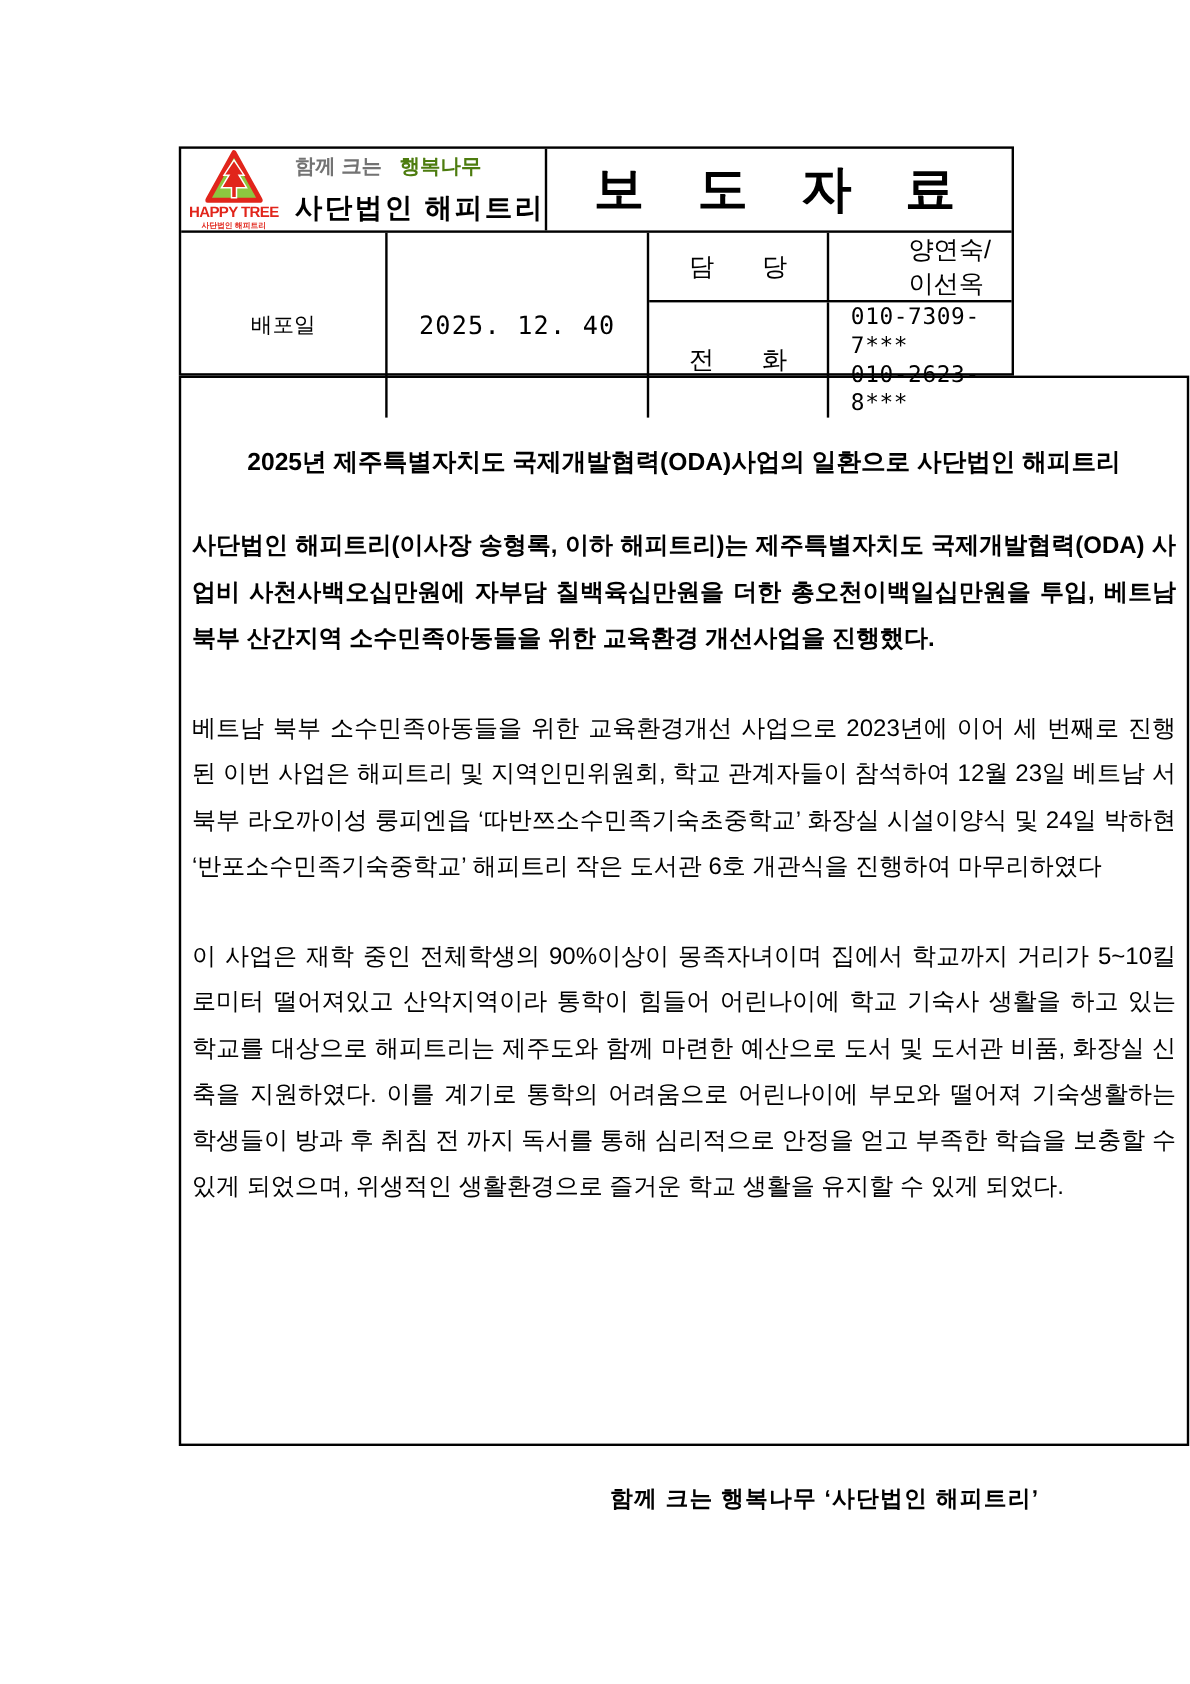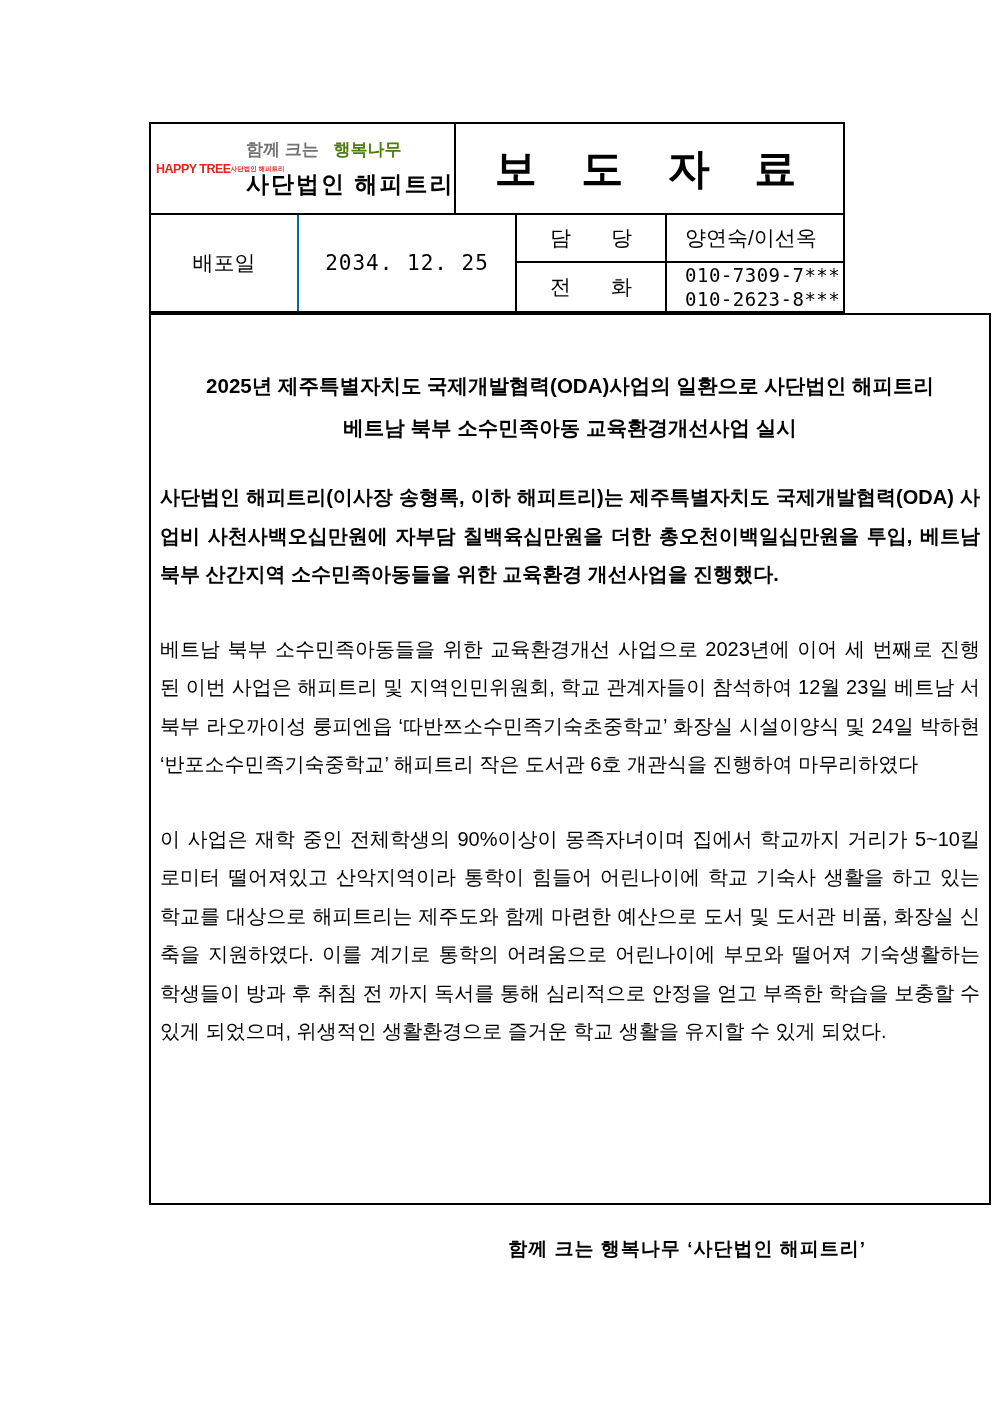--- a/index.html
+++ b/index.html
@@ -8,41 +8,41 @@
     font-family:"Liberation Sans",sans-serif;color:#000;overflow:hidden;
   }
   
   .header-table{
     position:absolute;left:149px;top:122px;width:696px;height:191px;
     border:2px solid #000;box-sizing:border-box;display:flex;flex-direction:column;
   }
   .hrow1{height:91px;display:flex;border-bottom:2px solid #000;box-sizing:border-box;}
   .cell-logo{width:305px;border-right:2px solid #000;box-sizing:border-box;
     display:flex;align-items:center;padding-left:5px;gap:12px;}
-  .logo{width:78px;display:flex;flex-direction:row;align-items:center;line-height:1;}
+  .logo{width:78px;display:flex;flex-direction:column;align-items:center;line-height:1;}
   .logo svg{display:block;}
   .logo-brand{font-size:12.5px;font-weight:bold;color:#e1251b;letter-spacing:-0.5px;margin-top:1px;white-space:nowrap;}
   .logo-sub{font-size:6.5px;font-weight:bold;color:#e1251b;margin-top:2px;white-space:nowrap;}
   .org-block{display:flex;flex-direction:column;justify-content:center;}
   .slogan{font-size:17px;font-weight:bold;white-space:nowrap;}
   .slogan-a{color:#737373;}
   .slogan-b{color:#4d7c0f;margin-left:10px;}
   .org-name{font-size:23px;font-weight:bold;letter-spacing:2px;margin-top:8px;white-space:nowrap;}
   .cell-presstitle{flex:1;display:flex;align-items:center;justify-content:center;
     font-family:"Liberation Serif",serif;font-size:42px;font-weight:600;
     letter-spacing:8px;word-spacing:18px;white-space:nowrap;}
   .hrow2{flex:1;display:flex;}
-  .cell-release{width:148px;border-right:2px solid #0369a1;box-sizing:border-box;
-    display:flex;align-items:center;justify-content:center;font-size:21px;}
+  .cell-release{width:172px;border-right:2px solid #000000;box-sizing:border-box;
+    display:flex;align-items:center;justify-content:center;font-size:18px;}
   .cell-date{width:218px;border-right:2px solid #000;box-sizing:border-box;
     display:flex;align-items:center;justify-content:center;
     font-family:"DejaVu Sans Mono",monospace;font-size:21px;letter-spacing:1px;}
   .contact-col{flex:1;display:flex;flex-direction:column;}
   .contact-row{flex:1;display:flex;box-sizing:border-box;}
-  .contact-row.first{border-bottom:2px solid #000;}
+  .contact-row.first{border-bottom:2px solid #000;gap:48px;}
   .contact-label{width:150px;border-right:2px solid #000;box-sizing:border-box;
     display:flex;align-items:center;justify-content:center;font-size:21px;word-spacing:34px;}
   .contact-value{flex:1;display:flex;flex-direction:column;justify-content:center;
     padding-left:18px;font-size:21px;}
   .phone-line{font-family:"DejaVu Sans Mono",monospace;font-size:19px;line-height:24px;letter-spacing:0.5px;}
   
   .body-box{
     position:absolute;left:149px;top:313px;width:842px;height:892px;
     border:2px solid #000;box-sizing:border-box;padding:0 9px;overflow:hidden;
   }
@@ -79,21 +79,21 @@
             <span class="slogan-a">함께 크는</span>
             <span class="slogan-b">행복나무</span>
           </div>
           <div class="org-name">사단법인 해피트리</div>
         </div>
       </div>
       <div class="cell-presstitle">보 도 자 료</div>
     </div>
     <div class="hrow2">
       <div class="cell-release">배포일</div>
-      <div class="cell-date">2034. 12. 25</div>
+      <div class="cell-date">2025. 12. 40</div>
       <div class="contact-col">
         <div class="contact-row first">
           <div class="contact-label">담 당</div>
           <div class="contact-value">
             <span>양연숙/이선옥</span>
           </div>
         </div>
         <div class="contact-row">
           <div class="contact-label">전 화</div>
           <div class="contact-value">
@@ -101,21 +101,20 @@
             <span class="phone-line">010-2623-8***</span>
           </div>
         </div>
       </div>
     </div>
   </div>
 
   <div class="body-box">
     <div class="doc-title">
       <div>2025년 제주특별자치도 국제개발협력(ODA)사업의 일환으로 사단법인 해피트리</div>
-      <div>베트남 북부 소수민족아동 교육환경개선사업 실시</div>
     </div>
     <p class="first">사단법인 해피트리(이사장 송형록, 이하 해피트리)는 제주특별자치도 국제개발협력(ODA) 사업비 사천사백오십만원에 자부담 칠백육십만원을 더한 총오천이백일십만원을 투입, 베트남 북부 산간지역 소수민족아동들을 위한 교육환경 개선사업을 진행했다.</p>
     <p>베트남 북부 소수민족아동들을 위한 교육환경개선 사업으로 2023년에 이어 세 번째로 진행된 이번 사업은 해피트리 및 지역인민위원회, 학교 관계자들이 참석하여 12월 23일 베트남 서북부 라오까이성 룽피엔읍 ‘따반쯔소수민족기숙초중학교’ 화장실 시설이양식 및 24일 박하현 ‘반포소수민족기숙중학교’ 해피트리 작은 도서관 6호 개관식을 진행하여 마무리하였다</p>
     <p>이 사업은 재학 중인 전체학생의 90%이상이 몽족자녀이며 집에서 학교까지 거리가 5~10킬로미터 떨어져있고 산악지역이라 통학이 힘들어 어린나이에 학교 기숙사 생활을 하고 있는 학교를 대상으로 해피트리는 제주도와 함께 마련한 예산으로 도서 및 도서관 비품, 화장실 신축을 지원하였다. 이를 계기로 통학의 어려움으로 어린나이에 부모와 떨어져 기숙생활하는 학생들이 방과 후 취침 전 까지 독서를 통해 심리적으로 안정을 얻고 부족한 학습을 보충할 수 있게 되었으며, 위생적인 생활환경으로 즐거운 학교 생활을 유지할 수 있게 되었다.</p>
 
   </div>
 
   <div class="footer-sign">함께 크는 행복나무 ‘사단법인 해피트리’</div>
 
 </div>

